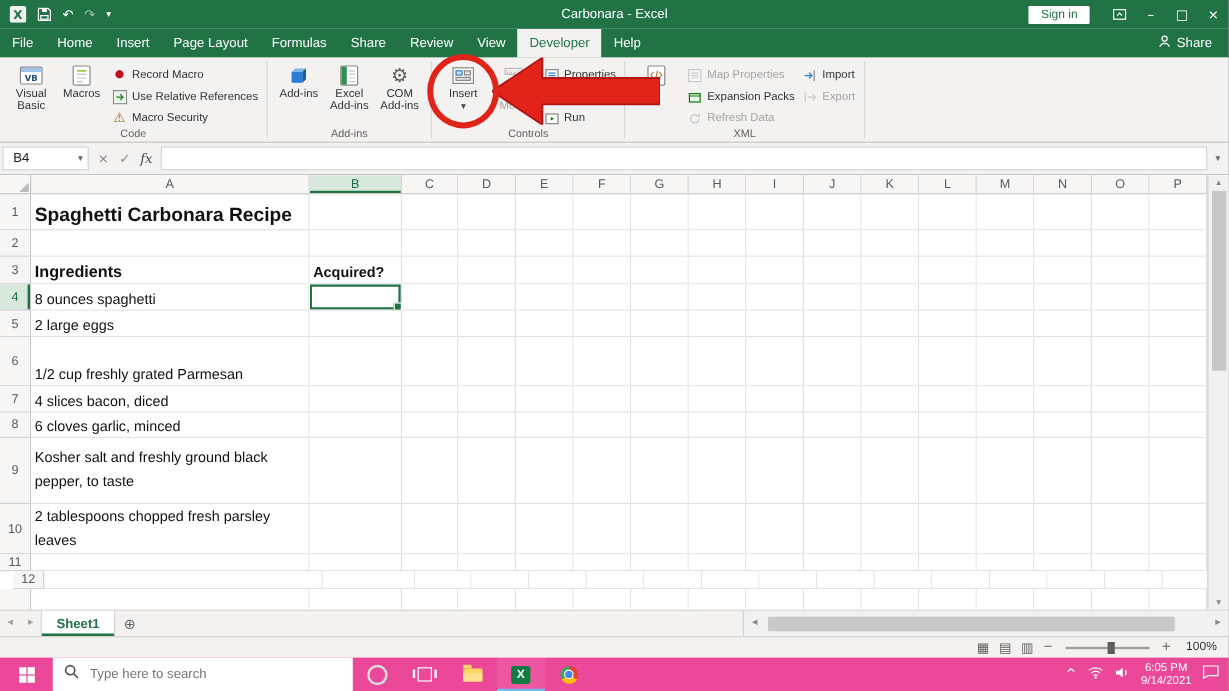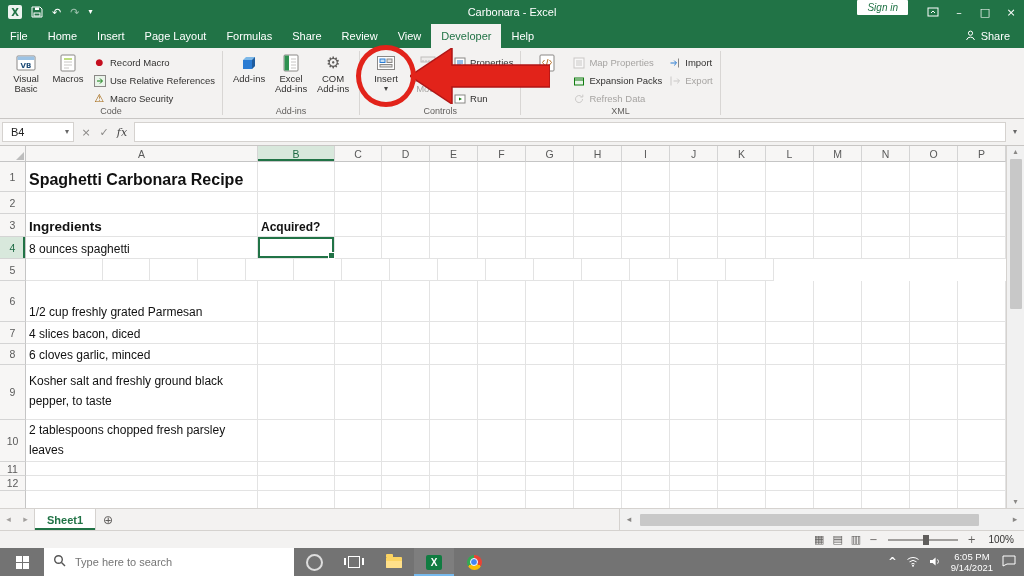--- a/index.html
+++ b/index.html
@@ -6,21 +6,21 @@
   .stage{width:1024px;height:576px;position:relative;overflow:hidden;display:flex;flex-direction:column;
          background:#fff;font-family:"Liberation Sans",sans-serif;}
   .glyph{font-family:"DejaVu Sans",sans-serif;line-height:1;}
   .dim{opacity:.55;}
 
   
   .titlebar{height:24px;flex:none;background:var(--excel-green,#217346);color:#fff;display:flex;align-items:center;position:relative;}
   .qat{display:flex;align-items:center;gap:9px;padding-left:8px;z-index:1;}
   .tb-icon{display:inline-flex;align-items:center;justify-content:center;font-size:11px;}
   .tb-title{position:absolute;left:0;right:0;text-align:center;font-size:11px;}
-  .tb-right{margin-left:auto;display:flex;align-items:flex-start;z-index:1;font-style:italic;}
+  .tb-right{margin-left:auto;display:flex;align-items:center;z-index:1;}
   .signin{background:#fff;color:var(--excel-green,#217346);font-size:10px;padding:2px 10px;border-radius:1px;margin-right:12px;}
   .winctl{width:26px;height:24px;display:inline-flex;align-items:center;justify-content:center;font-size:11px;}
 
   
   .tabrow{height:24px;flex:none;background:var(--excel-green,#217346);display:flex;align-items:stretch;color:#fff;}
   .tabs{display:flex;}
   .rtab{padding:0 10px;font-size:11px;display:flex;align-items:center;white-space:nowrap;}
   .rtab.selected{background:#f3f2f1;color:var(--excel-green,#217346);}
   .tellme{display:flex;align-items:center;gap:6px;font-size:11px;padding:0 12px;}
   .share{margin-left:auto;display:flex;align-items:center;gap:5px;font-size:11px;padding-right:14px;}
@@ -101,21 +101,21 @@
   
   .statusbar{height:17px;flex:none;background:#f3f2f1;border-top:1px solid #d5d2cf;display:flex;align-items:center;
              font-size:10px;color:#605e5c;}
   .sb-right{margin-left:auto;display:flex;align-items:center;gap:8px;padding-right:10px;}
   .vicon{font-size:11px;color:#605e5c;}
   .zoomtrack{width:70px;height:2px;background:#a19f9d;position:relative;margin:0 2px;}
   .zoomthumb{position:absolute;left:50%;top:-4px;width:6px;height:10px;background:#605e5c;}
   .zoomlevel{min-width:30px;text-align:right;color:#323130;}
 
   
-  .taskbar{height:28px;flex:none;background:#737373;display:flex;align-items:stretch;color:#fff;}
+  .taskbar{height:28px;flex:none;background:#ec4899;display:flex;align-items:stretch;color:#fff;}
   .tb-item{width:40px;flex:none;display:flex;align-items:center;justify-content:center;}
   .tb-item.start{width:44px;}
   .tb-item.activeapp{background:rgba(255,255,255,.08);box-shadow:inset 0 -2px 0 #76b9ed;}
   .winlogo{display:grid;grid-template-columns:6px 6px;grid-template-rows:6px 6px;gap:1px;}
   .winlogo i{background:#fff;display:block;}
   .searchbox{width:250px;flex:none;background:#fff;display:flex;align-items:center;gap:7px;padding:0 9px;box-sizing:border-box;}
   .searchtext{border:none;outline:none;background:transparent;font-size:11px;color:#4a4a4a;width:100%;
               font-family:"Liberation Sans",sans-serif;}
   .cortana{width:13px;height:13px;border:2px solid #ddd;border-radius:50%;}
   .taskview{width:12px;height:12px;border:1.5px solid #fff;position:relative;box-sizing:border-box;}
@@ -520,20 +520,21 @@
             <div class="cell" style="width: 48px;"></div>
             <div class="cell" style="width: 48px;"></div>
             <div class="cell" style="width: 48px;"></div>
             <div class="cell" style="width: 48px;"></div>
             <div class="cell" style="width: 48px;"></div>
             <div class="cell" style="width: 48px;"></div>
             <div class="cell" style="width: 48px;"></div>
           </div>
           <div class="grow" style="height: 22px;">
             <div class="rowhdr">5</div>
+            <div class="cell" style="width: 232px;">2 large eggs</div>
             <div class="cell" style="width: 77px;"></div>
             <div class="cell" style="width: 47px;"></div>
             <div class="cell" style="width: 48px;"></div>
             <div class="cell" style="width: 48px;"></div>
             <div class="cell" style="width: 48px;"></div>
             <div class="cell" style="width: 48px;"></div>
             <div class="cell" style="width: 48px;"></div>
             <div class="cell" style="width: 48px;"></div>
             <div class="cell" style="width: 48px;"></div>
             <div class="cell" style="width: 48px;"></div>
@@ -650,21 +651,21 @@
             <div class="cell" style="width: 48px;"></div>
             <div class="cell" style="width: 48px;"></div>
             <div class="cell" style="width: 48px;"></div>
             <div class="cell" style="width: 48px;"></div>
             <div class="cell" style="width: 48px;"></div>
             <div class="cell" style="width: 48px;"></div>
             <div class="cell" style="width: 48px;"></div>
             <div class="cell" style="width: 48px;"></div>
             <div class="cell" style="width: 48px;"></div>
           </div>
-          <div class="grow" style="height: 15px;">
+          <div class="grow" style="height: 15px; margin-left: 11px;">
             <div class="rowhdr">12</div>
             <div class="cell" style="width: 232px;"></div>
             <div class="cell" style="width: 77px;"></div>
             <div class="cell" style="width: 47px;"></div>
             <div class="cell" style="width: 48px;"></div>
             <div class="cell" style="width: 48px;"></div>
             <div class="cell" style="width: 48px;"></div>
             <div class="cell" style="width: 48px;"></div>
             <div class="cell" style="width: 48px;"></div>
             <div class="cell" style="width: 48px;"></div>

